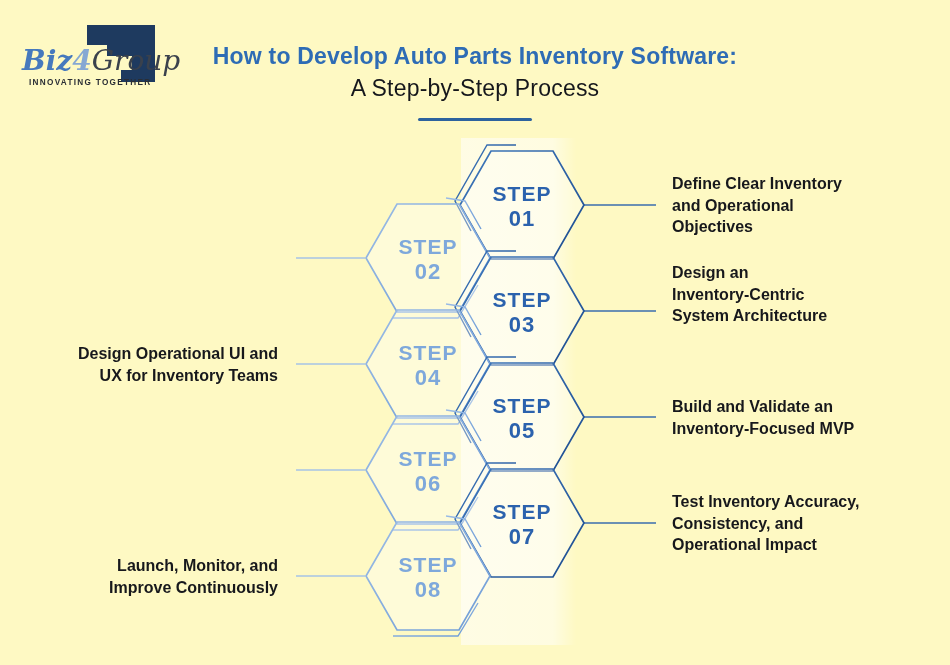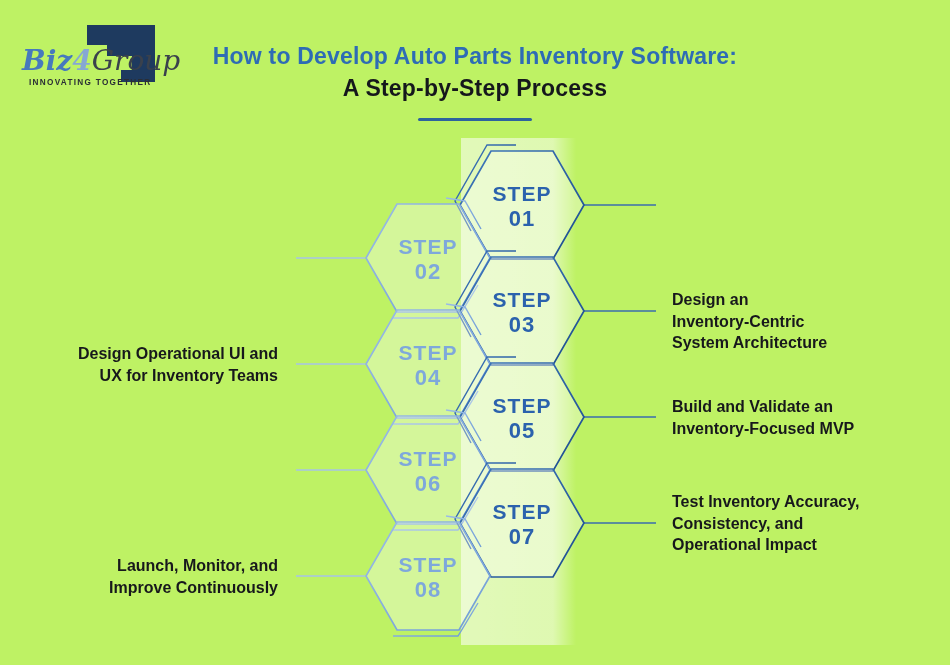--- a/index.html
+++ b/index.html
@@ -1,30 +1,30 @@
 <!DOCTYPE html>
 <html><head>
 <meta charset="utf-8">
 <style>
   html,body { margin:0; padding:0; }
   body { font-family:"Liberation Sans", sans-serif; }
   .canvas {
     position:relative; width:950px; height:665px;
-    background:#bef264; overflow:hidden;
+    background:#fef9c3; overflow:hidden;
   }
   
   .logo { position:absolute; left:18px; top:12px; width:170px; height:88px; }
   
   .title-line1 {
     position:absolute; top:43px; left:0; width:950px; text-align:center;
     font-size:23px; font-weight:700; color:#2e6cb5; letter-spacing:.2px;
   }
   .title-line2 {
     position:absolute; top:75px; left:0; width:950px; text-align:center;
-    font-size:23px; font-weight:700; color:#15171c; letter-spacing:.2px;
+    font-size:23px; font-weight:400; color:#15171c; letter-spacing:.2px;
   }
   .title-underline {
     position:absolute; top:118px; left:418px; width:114px; height:3px;
     background:#2d639e; border-radius:2px;
   }
   
   .diagram-svg { position:absolute; left:0; top:0; width:950px; height:665px; }
   .step-word   { font-family:"Liberation Sans", sans-serif; font-size:21px; font-weight:700; letter-spacing:1px; }
   .step-num    { font-family:"Liberation Sans", sans-serif; font-size:22px; font-weight:700; letter-spacing:1px; }
   .txt-dark  { fill:#2b62ad; }
@@ -135,21 +135,24 @@
     <g>
       <line x1="296" y1="576" x2="365" y2="576" stroke="#a6c3e6" stroke-width="1.5"></line>
       <polygon points="490,576 459,522 397,522 366,576 397,630 459,630" fill="rgba(255,255,255,0.35)" stroke="url(#glight)" stroke-width="1.7"></polygon>
       <path d="M393,636 L458,636 L478,603" fill="none" stroke="url(#glight)" stroke-width="1.4"></path>
       <path d="M446,516 L465,519 L481,547" fill="none" stroke="url(#glight)" stroke-width="1.4"></path>
       <text class="step-word txt-light" x="428" y="572" text-anchor="middle">STEP</text>
       <text class="step-num txt-light" x="428" y="597" text-anchor="middle">08</text>
     </g>
   </svg>
 
-  <div class="lbl lbl-right" style="top:321px">Design an
+  <div class="lbl lbl-right" style="top:205px">Define Clear Inventory
+and Operational
+Objectives</div>
+  <div class="lbl lbl-right" style="top:294px">Design an
 Inventory-Centric
 System Architecture</div>
   <div class="lbl lbl-right" style="top:417px">Build and Validate an
 Inventory-Focused MVP</div>
   <div class="lbl lbl-left" style="top:364px">Design Operational UI and
 UX for Inventory Teams</div>
   <div class="lbl lbl-left" style="top:576px">Launch, Monitor, and
 Improve Continuously</div>
   <div class="lbl lbl-right" style="top:523px">Test Inventory Accuracy,
 Consistency, and

